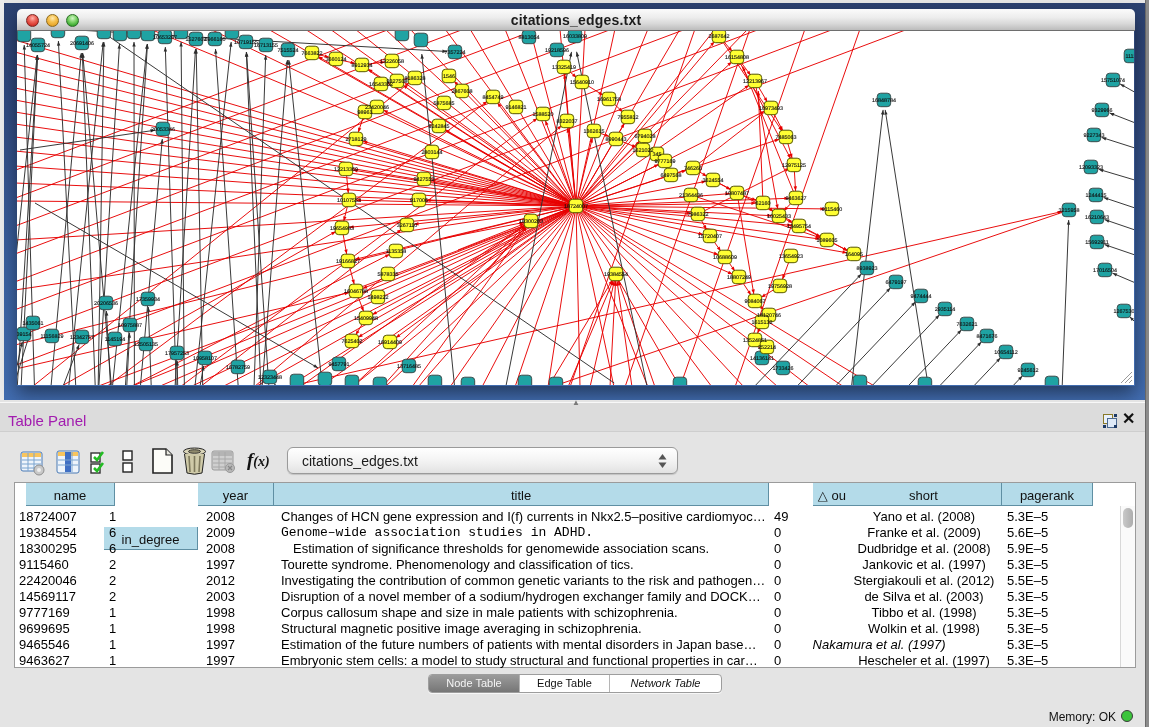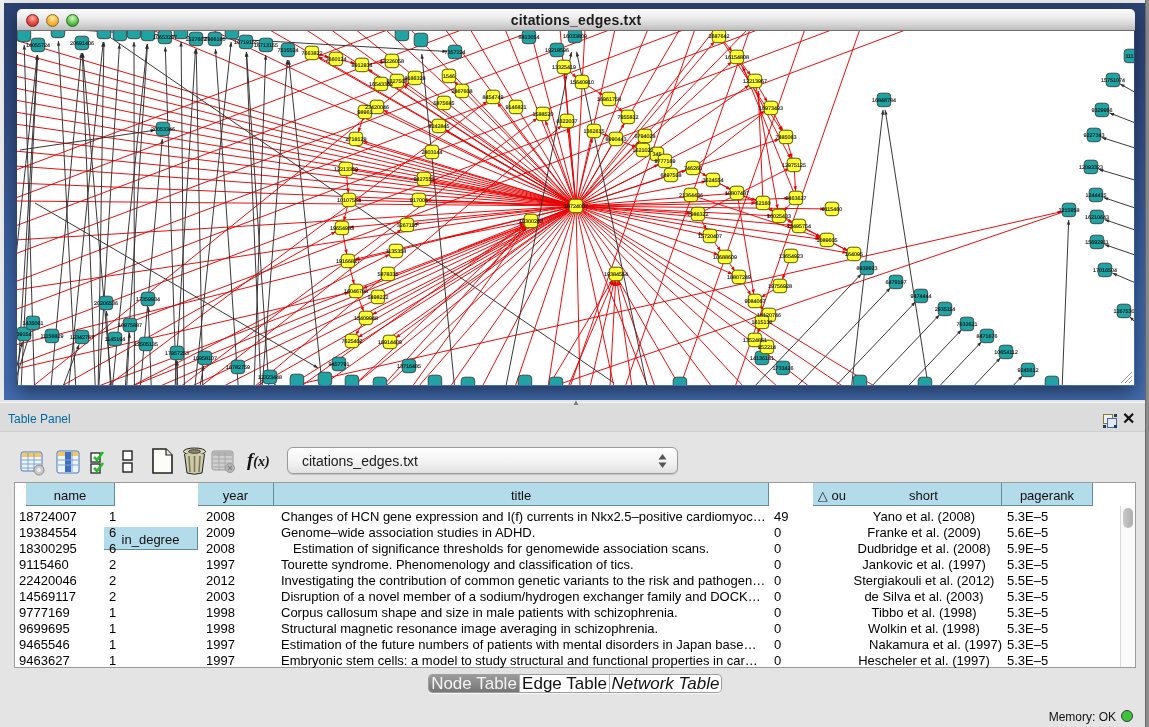--- a/index.html
+++ b/index.html
@@ -16,38 +16,38 @@
 #wtitle { position:absolute; left:0; right:0; top:3px; text-align:center; font-size:14px; font-weight:bold; color:#1c1c1c; letter-spacing:0.2px;}
 .tl { position:absolute; top:5px; width:13px; height:13px; border-radius:50%; }
 #tl1 { left:9px;  background:radial-gradient(circle at 50% 30%, #ffb3ac 0%, #ee6a5f 35%, #d93a31 70%, #9c1f1a 100%); border:0.5px solid #7e2622;}
 #tl2 { left:29px; background:radial-gradient(circle at 50% 30%, #ffe9b0 0%, #f6c24f 40%, #e8a62a 75%, #9a6d14 100%); border:0.5px solid #8d6a1e;}
 #tl3 { left:49px; background:radial-gradient(circle at 50% 30%, #d2f5c8 0%, #7fd46a 40%, #3cab32 75%, #1d6c1b 100%); border:0.5px solid #2b6d28;}
 #canvas { position:absolute; left:0; top:22px; width:1117px; height:354px; background:#fff; overflow:hidden; }
 #grip { position:absolute; right:1px; bottom:1px; width:13px; height:13px; }
 #splitnib { position:absolute; left:570px; top:400px; width:12px; height:6px; color:#7a7a7a; font-size:8px; line-height:5px; text-align:center;}
 #tablepanel { position:absolute; left:0; top:400px; width:1145px; height:327px; background:#e4e4e4; }
 #tp_head { position:absolute; left:0; top:2px; width:100%; height:30px; background:#dcdcdc; border-top:1px solid #f8f8f8; border-bottom:1px solid #cecece;}
-#tp_title { position:absolute; left:8px; top:9px; font-size:12px; color:#0369a1; }
+#tp_title { position:absolute; left:8px; top:9px; font-size:15px; color:#a21caf; }
 #tp_x { position:absolute; left:1122px; top:6px; font-size:16px; font-weight:bold; color:#111; }
 #toolbar { position:absolute; left:0; top:33px; width:100%; height:47px; }
 #dropdown { position:absolute; left:287px; top:14px; width:391px; height:27px; border:1px solid #9a9a9a; border-radius:6px;
   background:linear-gradient(180deg,#ffffff 0%,#f2f2f2 55%,#e2e2e2 100%); box-shadow:0 1px 1px rgba(0,0,0,0.15);}
 #dropdown span { position:absolute; left:14px; top:5px; font-size:14px; color:#1a1a1a; }
 #tbl { position:absolute; left:14px; top:482px; width:1122px; height:186px; background:#fff; border:1px solid #9b9b9b; }
 #thead { position:absolute; left:0; top:0; height:23px; width:1100px; }
 .th { position:absolute; top:0; height:23px; background:#b4dbe9; border-right:1px solid #5f8fa3; border-bottom:1px solid #5f8fa3;
   font-size:13px; color:#111; text-align:center; line-height:25px; }
 .rows { position:absolute; left:0; top:26px; font-size:13px; color:#000; }
 .row { position:absolute; height:16px; line-height:16px; white-space:nowrap; }
 .c { position:absolute; top:0; overflow:hidden; }
 #vsb { position:absolute; left:1105px; top:23px; width:15px; height:161px; background:#fafafa; border-left:1px solid #d8d8d8; }
 #vsb .thumb { position:absolute; left:2px; top:2px; width:10px; height:20px; background:linear-gradient(90deg,#c9c9c9,#adadad); border-radius:6px; }
 #seg { position:absolute; left:428px; top:674px; height:19px; display:flex; border:1px solid #9d9d9d; border-radius:4px; overflow:hidden;
   background:#fff; box-shadow:0 1px 0 rgba(255,255,255,0.7); }
-.segb { font-size:17px; line-height:17px; text-align:center; color:#111; }
+.segb { font-size:11px; line-height:17px; text-align:center; color:#111; }
 #seg1 { width:90px; background:linear-gradient(180deg,#9b9b9b,#767676); color:#f4f4f4; }
 #seg2 { width:90px; border-left:1px solid #b5b5b5; }
 #seg3 { width:112px; border-left:1px solid #b5b5b5;font-style:italic; }
 #mem { position:absolute; right:33px; top:710px; font-size:12px; color:#111; }
 #memdot { position:absolute; left:1121px; top:710px; width:12px; height:12px; border-radius:50%; background:#3bc43b; border:1.5px solid #3c3c3c; }
 </style></head>
 <body>
 <div id="deskL"></div>
 <div id="frame"></div>
 <div id="rstrip"></div>
@@ -856,21 +856,21 @@
         <span class="c" style="left:191px;width:66px;">2008</span>
         <span class="c" style="left:266px;width:486px;">Changes of HCN gene expression and I(f) currents in Nkx2.5–positive cardiomyoc…</span>
         <span class="c" style="left:759px;width:70px;">49</span>
         <span class="c" style="left:831px;width:156px;text-align:center;">Yano et al. (2008)</span>
         <span class="c" style="left:992px;width:86px;">5.3E–5</span>
       </div>
 <div class="row" style="top:16px;">
         <span class="c" style="left:4px;width:84px;">19384554</span>
         <span class="c" style="left:94px;width:88px;">6</span>
         <span class="c" style="left:191px;width:66px;">2009</span>
-        <span class="c" style="left:266px;width:486px;">Genome–wide association studies in ADHD.</span>
+        <span class="c" style="left:266px;width:486px;font-family:Liberation Mono, monospace;">Genome–wide association studies in ADHD.</span>
         <span class="c" style="left:759px;width:70px;">0</span>
         <span class="c" style="left:831px;width:156px;text-align:center;">Franke et al. (2009)</span>
         <span class="c" style="left:992px;width:86px;">5.6E–5</span>
       </div>
 <div class="row" style="top:32px;">
         <span class="c" style="left:4px;width:84px;">18300295</span>
         <span class="c" style="left:94px;width:88px;">6</span>
         <span class="c" style="left:191px;width:66px;">2008</span>
         <span class="c" style="left:278px;width:486px;">Estimation of significance thresholds for genomewide association scans.</span>
         <span class="c" style="left:759px;width:70px;">0</span>
@@ -910,32 +910,32 @@
         <span class="c" style="left:191px;width:66px;">1998</span>
         <span class="c" style="left:266px;width:486px;">Corpus callosum shape and size in male patients with schizophrenia.</span>
         <span class="c" style="left:759px;width:70px;">0</span>
         <span class="c" style="left:831px;width:156px;text-align:center;">Tibbo et al. (1998)</span>
         <span class="c" style="left:992px;width:86px;">5.3E–5</span>
       </div>
 <div class="row" style="top:112px;">
         <span class="c" style="left:4px;width:84px;">9699695</span>
         <span class="c" style="left:94px;width:88px;">1</span>
         <span class="c" style="left:191px;width:66px;">1998</span>
-        <span class="c" style="left:266px;width:486px;">Structural magnetic resonance image averaging in schizophrenia.</span>
+        <span class="c" style="left:266px;width:486px;">Structural magnetic positive image averaging in schizophrenia.</span>
         <span class="c" style="left:759px;width:70px;">0</span>
         <span class="c" style="left:831px;width:156px;text-align:center;">Wolkin et al. (1998)</span>
         <span class="c" style="left:992px;width:86px;">5.3E–5</span>
       </div>
 <div class="row" style="top:128px;">
         <span class="c" style="left:4px;width:84px;">9465546</span>
         <span class="c" style="left:94px;width:88px;">1</span>
         <span class="c" style="left:191px;width:66px;">1997</span>
         <span class="c" style="left:266px;width:486px;">Estimation of the future numbers of patients with mental disorders in Japan base…</span>
         <span class="c" style="left:759px;width:70px;">0</span>
-        <span class="c" style="left:831px;width:156px;text-align:right;">Nakamura et al. (1997)</span>
+        <span class="c" style="left:786px;width:156px;text-align:center;font-style:italic;">Nakamura et al. (1997)</span>
         <span class="c" style="left:992px;width:86px;">5.3E–5</span>
       </div>
 <div class="row" style="top:144px;">
         <span class="c" style="left:4px;width:84px;">9463627</span>
         <span class="c" style="left:94px;width:88px;">1</span>
         <span class="c" style="left:191px;width:66px;">1997</span>
         <span class="c" style="left:266px;width:486px;">Embryonic stem cells: a model to study structural and functional properties in car…</span>
         <span class="c" style="left:759px;width:70px;">0</span>
         <span class="c" style="left:831px;width:156px;text-align:center;">Hescheler et al. (1997)</span>
         <span class="c" style="left:992px;width:86px;">5.3E–5</span>

